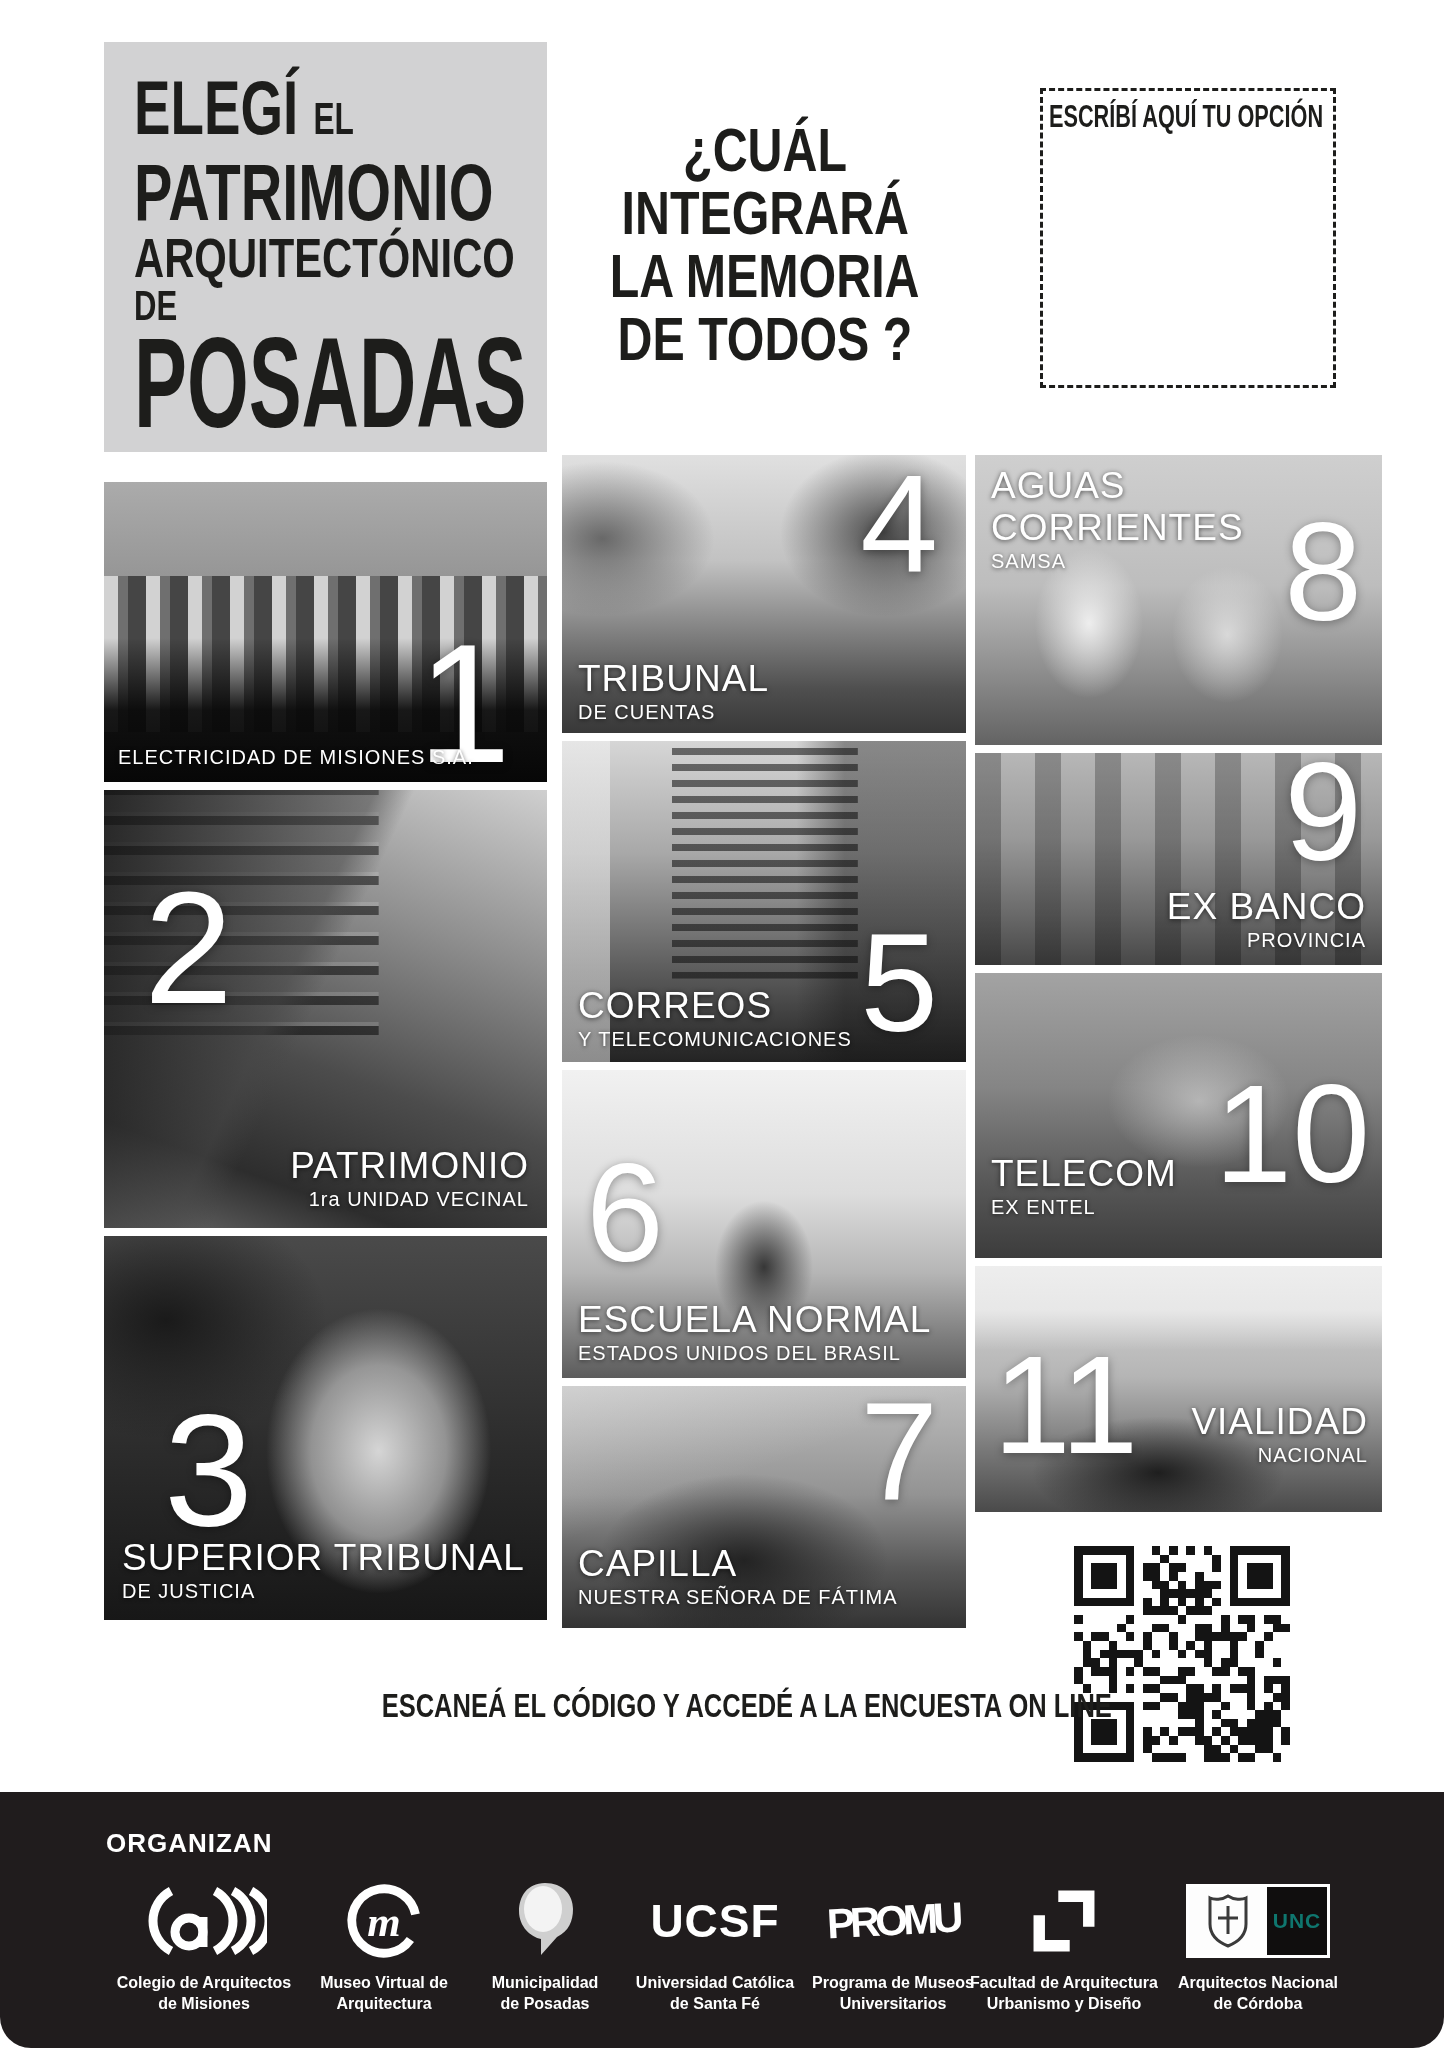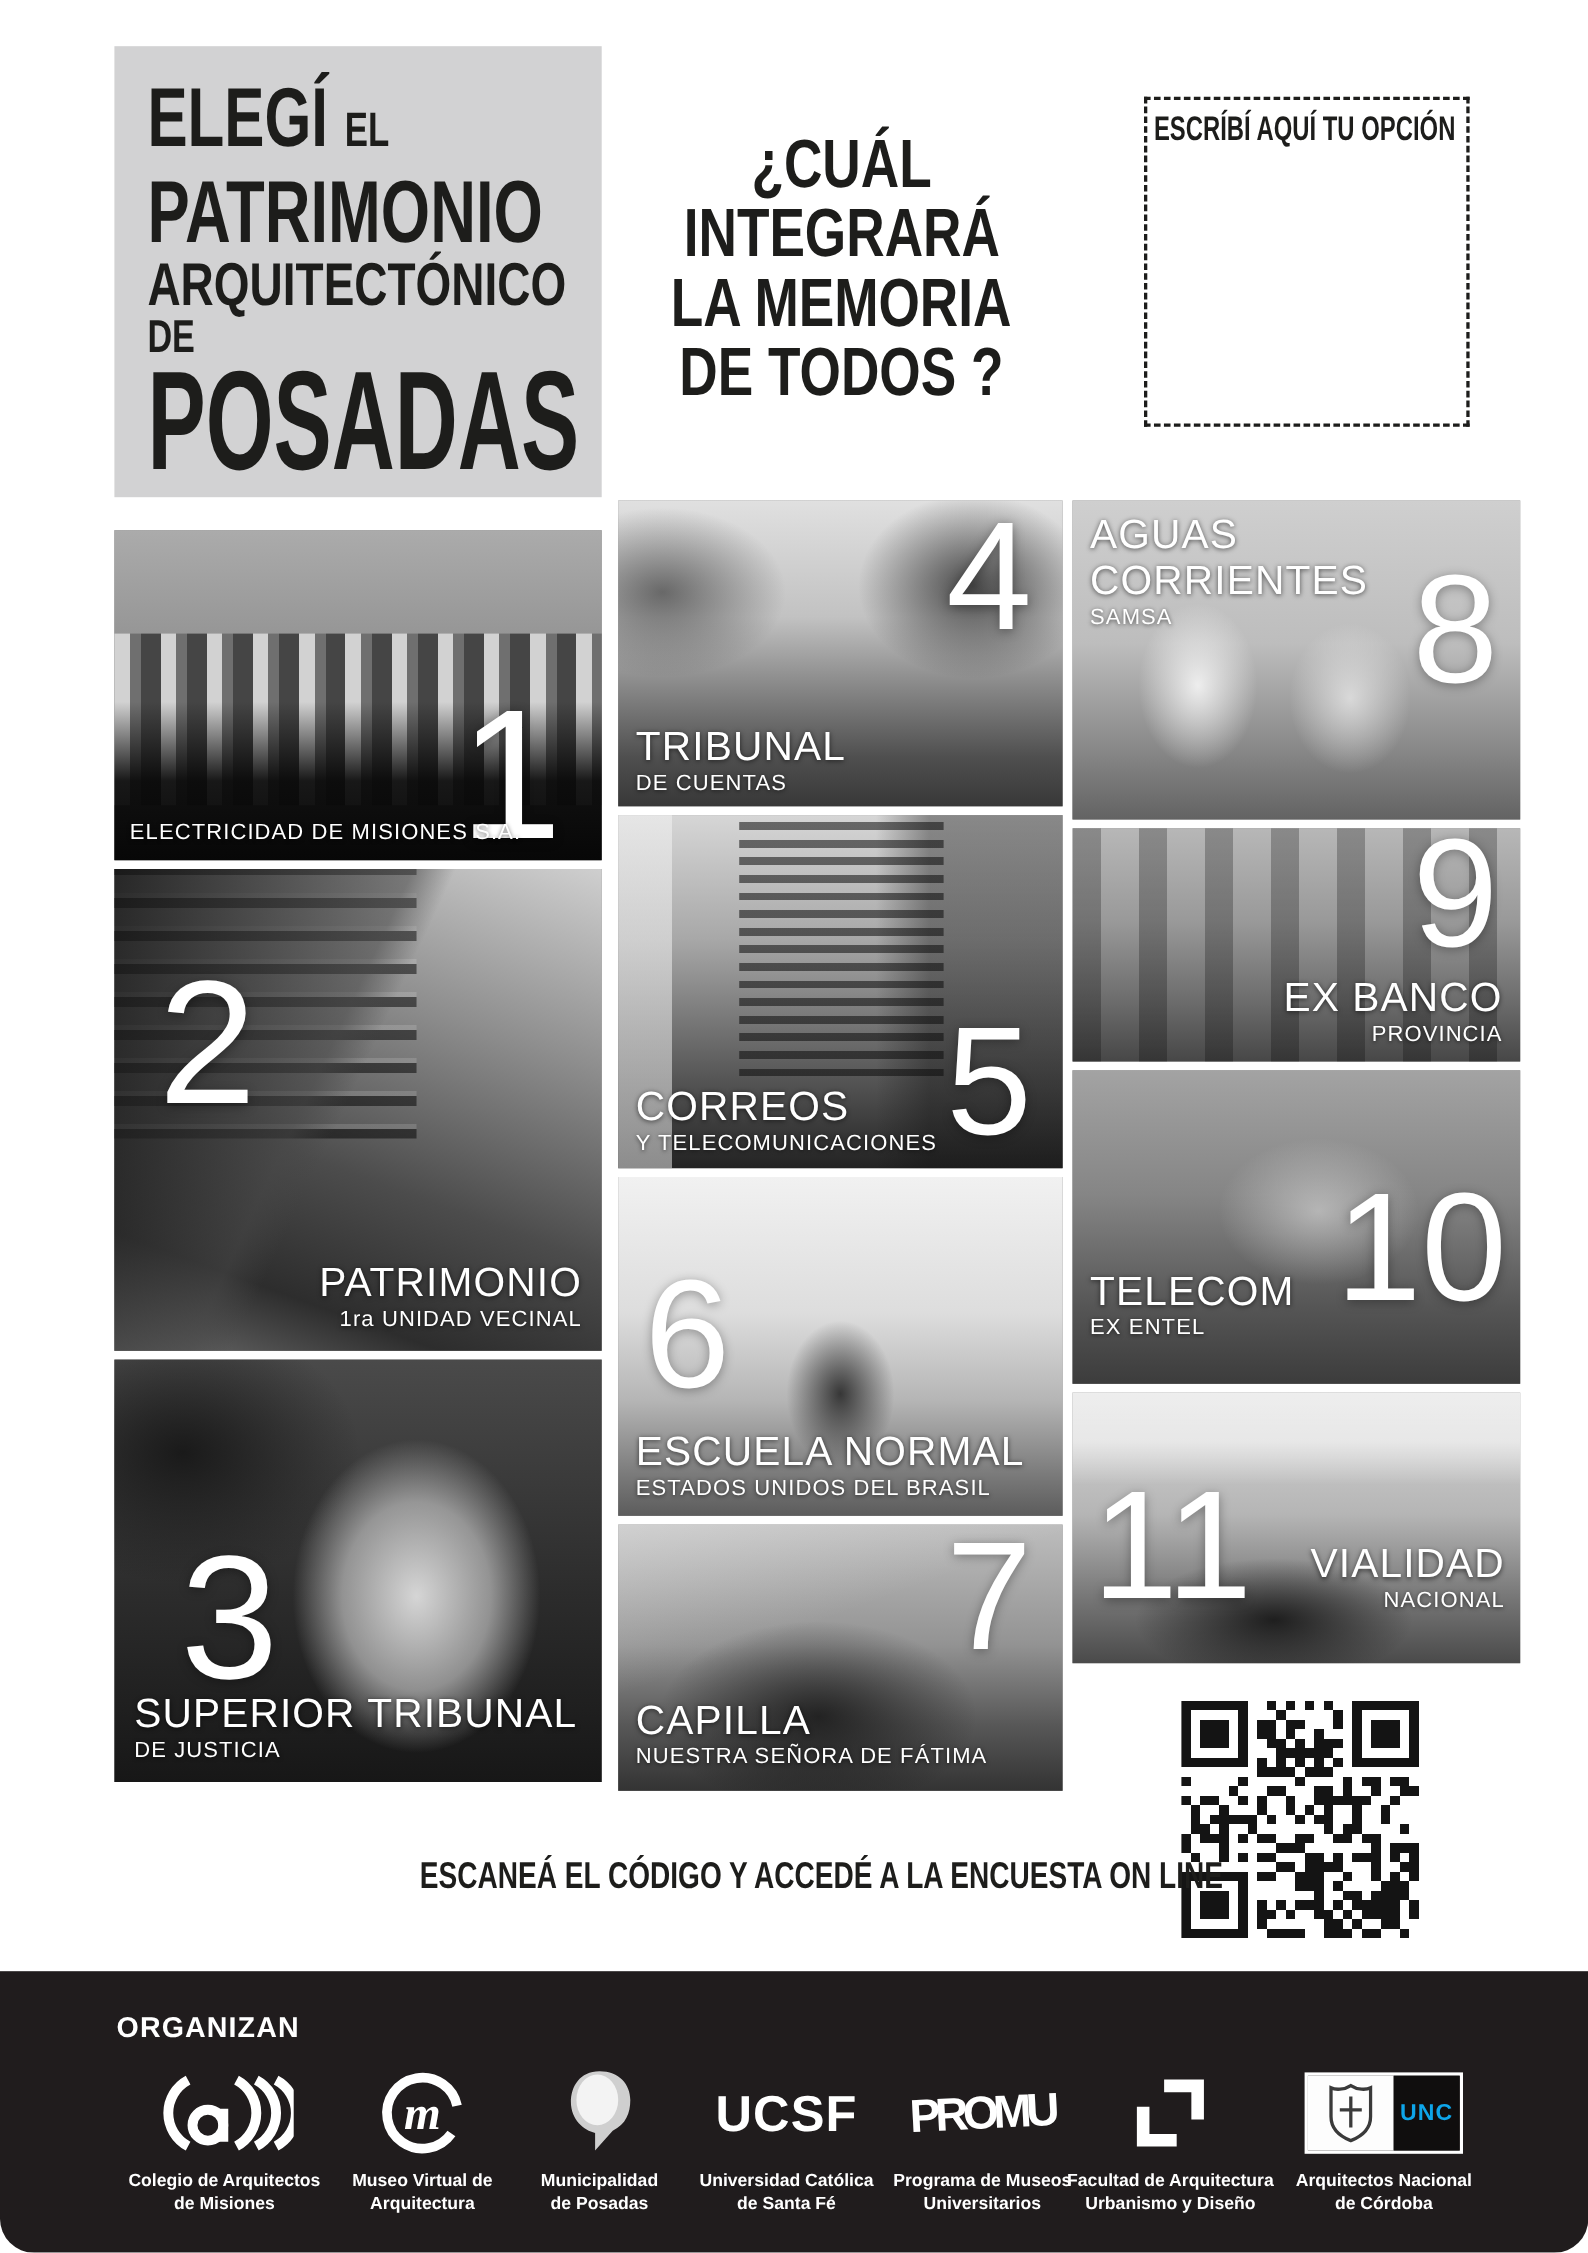--- a/index.html
+++ b/index.html
@@ -126,21 +126,21 @@
   
   .footer{position:absolute;left:0;top:1792px;width:1444px;height:256px;background:#201c1d;color:#fff;}
   .organizan{position:absolute;left:106px;top:36px;font-size:26px;font-weight:700;letter-spacing:1px;}
   .org{position:absolute;top:86px;width:200px;text-align:center;}
   .org-icon{height:86px;display:flex;align-items:center;justify-content:center;}
   .org-caption{margin-top:8px;font-size:16px;font-weight:700;line-height:21px;}
   .ucsf-text{font-size:46px;font-weight:700;letter-spacing:1px;}
   .promu-text{font-size:42px;font-weight:700;letter-spacing:-5px;transform:rotate(-3deg);display:inline-block;}
   .unc-logo{display:flex;border:3px solid #fff;}
   .unc-shield{width:78px;height:68px;background:#fdfdfd;display:flex;align-items:center;justify-content:center;}
-  .unc-text{width:60px;height:68px;background:#100e0e;color:#0ea5e9;display:flex;align-items:center;
+  .unc-text{width:60px;height:68px;background:#100e0e;color:#0f766e;display:flex;align-items:center;
             justify-content:center;font-weight:700;font-size:21px;letter-spacing:1px;}
 </style>
 </head>
 <body>
 
 <div class="page">
 
   <div class="title-box">
     <span class="t-line t1"><span class="cond"><span>ELEGÍ</span> <span class="t-small">EL</span></span></span>
     <span class="t-line t2"><span class="cond">PATRIMONIO</span></span>

